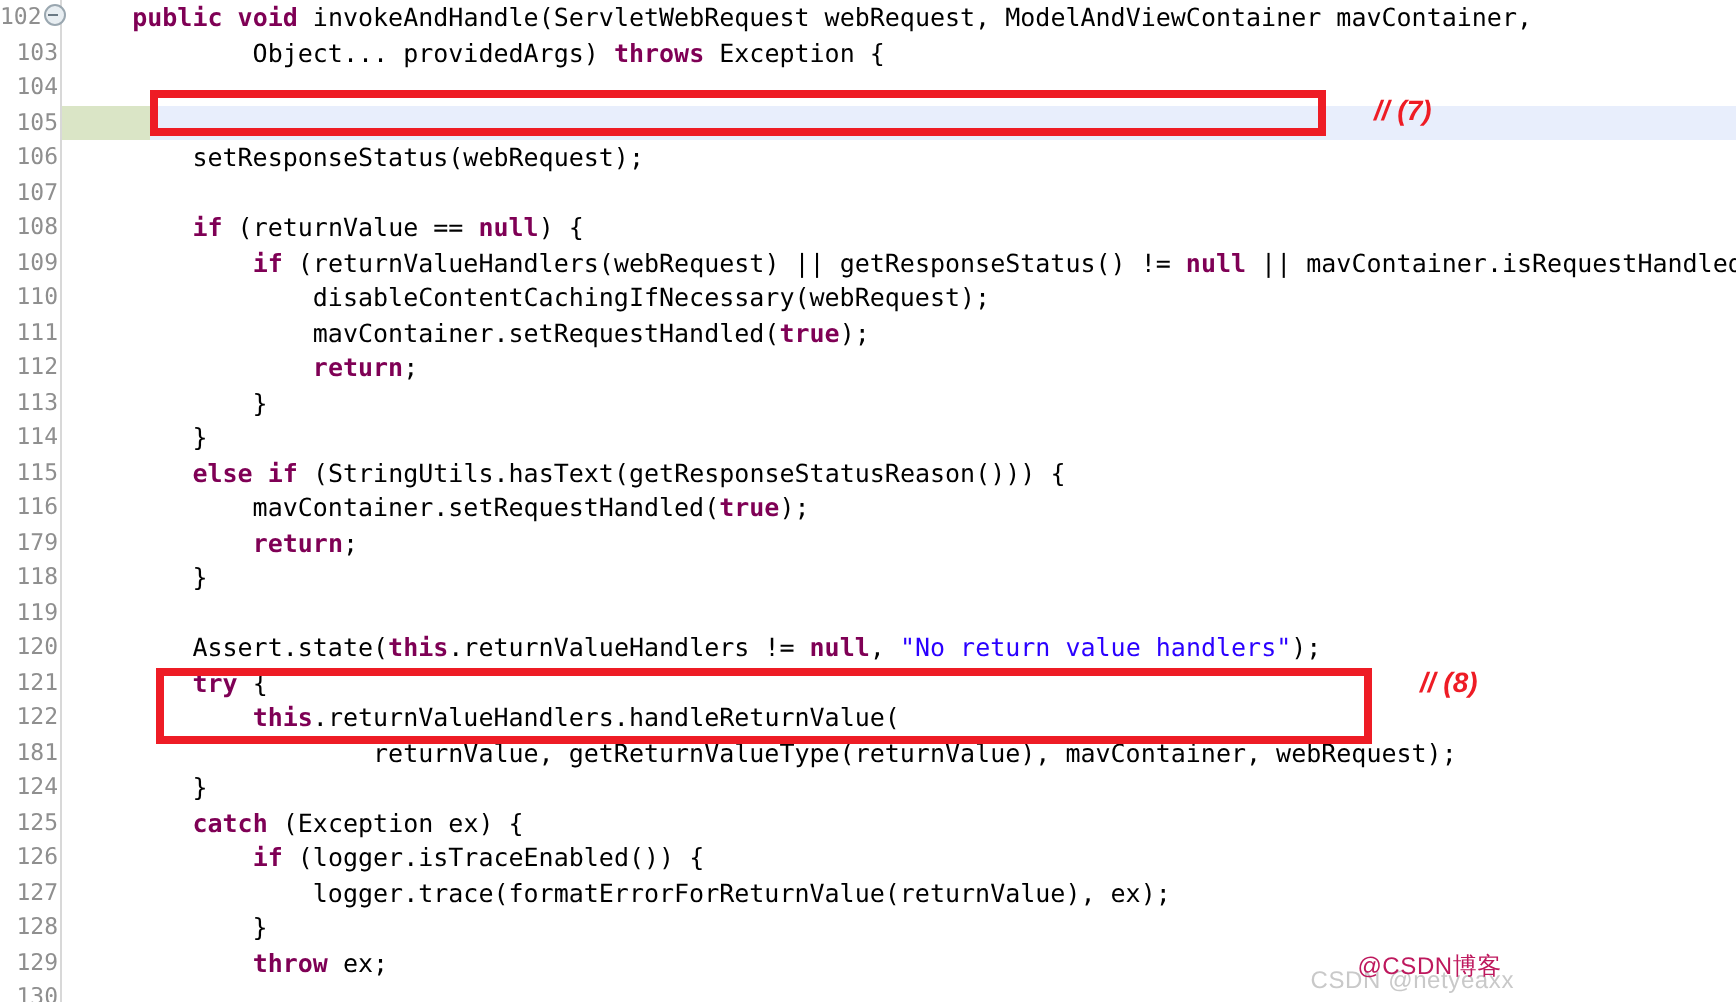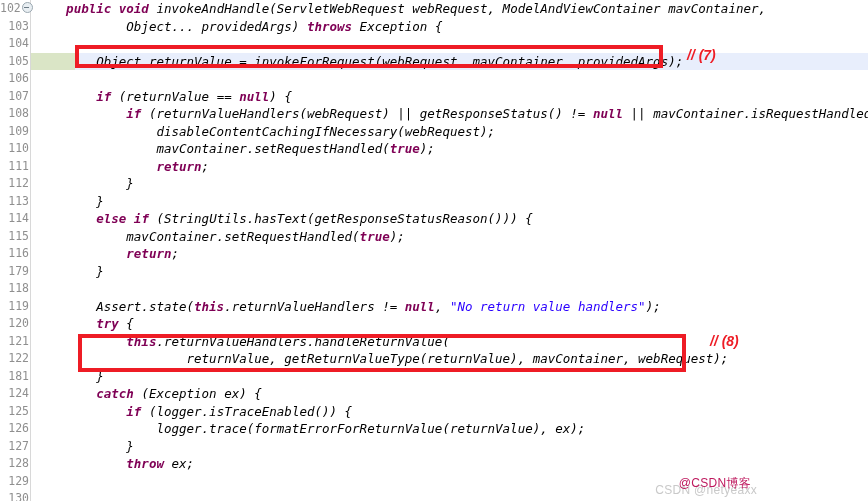--- a/index.html
+++ b/index.html
@@ -24,21 +24,21 @@
   .fold-icon{
     display:inline-block;width:9px;height:9px;border-radius:50%;
     border:1px solid #9aa7b0;background:#e8eef2;
     position:relative;vertical-align:-1px;margin-left:1px;
   }
   .fold-icon:before{
     content:"";position:absolute;left:1.5px;top:3.5px;width:5px;height:1px;background:#6b7a85;
   }
   
   .code{
-    position:absolute;left:31px;top:0;width:837px;height:501px;font-style:italic;
+    position:absolute;left:31px;top:0;width:837px;height:501px;
   }
   .row{
     position:relative;height:17.5px;line-height:17.5px;
     font-family:"DejaVu Sans Mono","Liberation Mono",monospace;
     font-size:12.5px;color:#000000;white-space:pre;
   }
   .row .txt{position:relative;z-index:2;display:inline-block;padding-left:5px;}
   .hl-green{position:absolute;left:0;top:0;width:44px;height:17.5px;background:#dae5c6;z-index:0;}
   .hl-blue{position:absolute;left:0;top:0;right:0;height:17.5px;background:#e8eefc;z-index:0;}
   
@@ -100,21 +100,22 @@
       <div class="gutter-line"><span>127</span></div>
       <div class="gutter-line"><span>128</span></div>
       <div class="gutter-line"><span>129</span></div>
       <div class="gutter-line"><span>130</span></div>
     </div>
 
   <div class="code">
       <div class="row"><span class="txt"><span class="pl">    </span><span class="kw">public</span><span class="pl"> </span><span class="kw">void</span><span class="pl"> invokeAndHandle(ServletWebRequest webRequest, ModelAndViewContainer mavContainer,</span></span></div>
       <div class="row"><span class="txt"><span class="pl">            Object... providedArgs) </span><span class="kw">throws</span><span class="pl"> Exception {</span></span></div>
       <div class="row"><span class="txt"><span class="pl"></span></span></div>
-      <div class="row"><div class="hl-blue"></div><div class="hl-green"></div><span class="txt"><span class="pl">        Object returnValue = invokeForRequest(webRequest, mavContainer, providedArgs);</span></span></div>
+      <div class="row"><div class="hl-blue"></div><div class="hl-green"></div></div>
+      <div class="row"><span class="txt"><span class="pl">        setResponseStatus(webRequest);</span></span></div>
       <div class="row"><span class="txt"><span class="pl"></span></span></div>
       <div class="row"><span class="txt"><span class="pl">        </span><span class="kw">if</span><span class="pl"> (returnValue == </span><span class="kw">null</span><span class="pl">) {</span></span></div>
       <div class="row"><span class="txt"><span class="pl">            </span><span class="kw">if</span><span class="pl"> (returnValueHandlers(webRequest) || getResponseStatus() != </span><span class="kw">null</span><span class="pl"> || mavContainer.isRequestHandled()) {</span></span></div>
       <div class="row"><span class="txt"><span class="pl">                disableContentCachingIfNecessary(webRequest);</span></span></div>
       <div class="row"><span class="txt"><span class="pl">                mavContainer.setRequestHandled(</span><span class="kw">true</span><span class="pl">);</span></span></div>
       <div class="row"><span class="txt"><span class="pl">                </span><span class="kw">return</span><span class="pl">;</span></span></div>
       <div class="row"><span class="txt"><span class="pl">            }</span></span></div>
       <div class="row"><span class="txt"><span class="pl">        }</span></span></div>
       <div class="row"><span class="txt"><span class="pl">        </span><span class="kw">else</span><span class="pl"> </span><span class="kw">if</span><span class="pl"> (StringUtils.hasText(getResponseStatusReason())) {</span></span></div>
       <div class="row"><span class="txt"><span class="pl">            mavContainer.setRequestHandled(</span><span class="kw">true</span><span class="pl">);</span></span></div>

